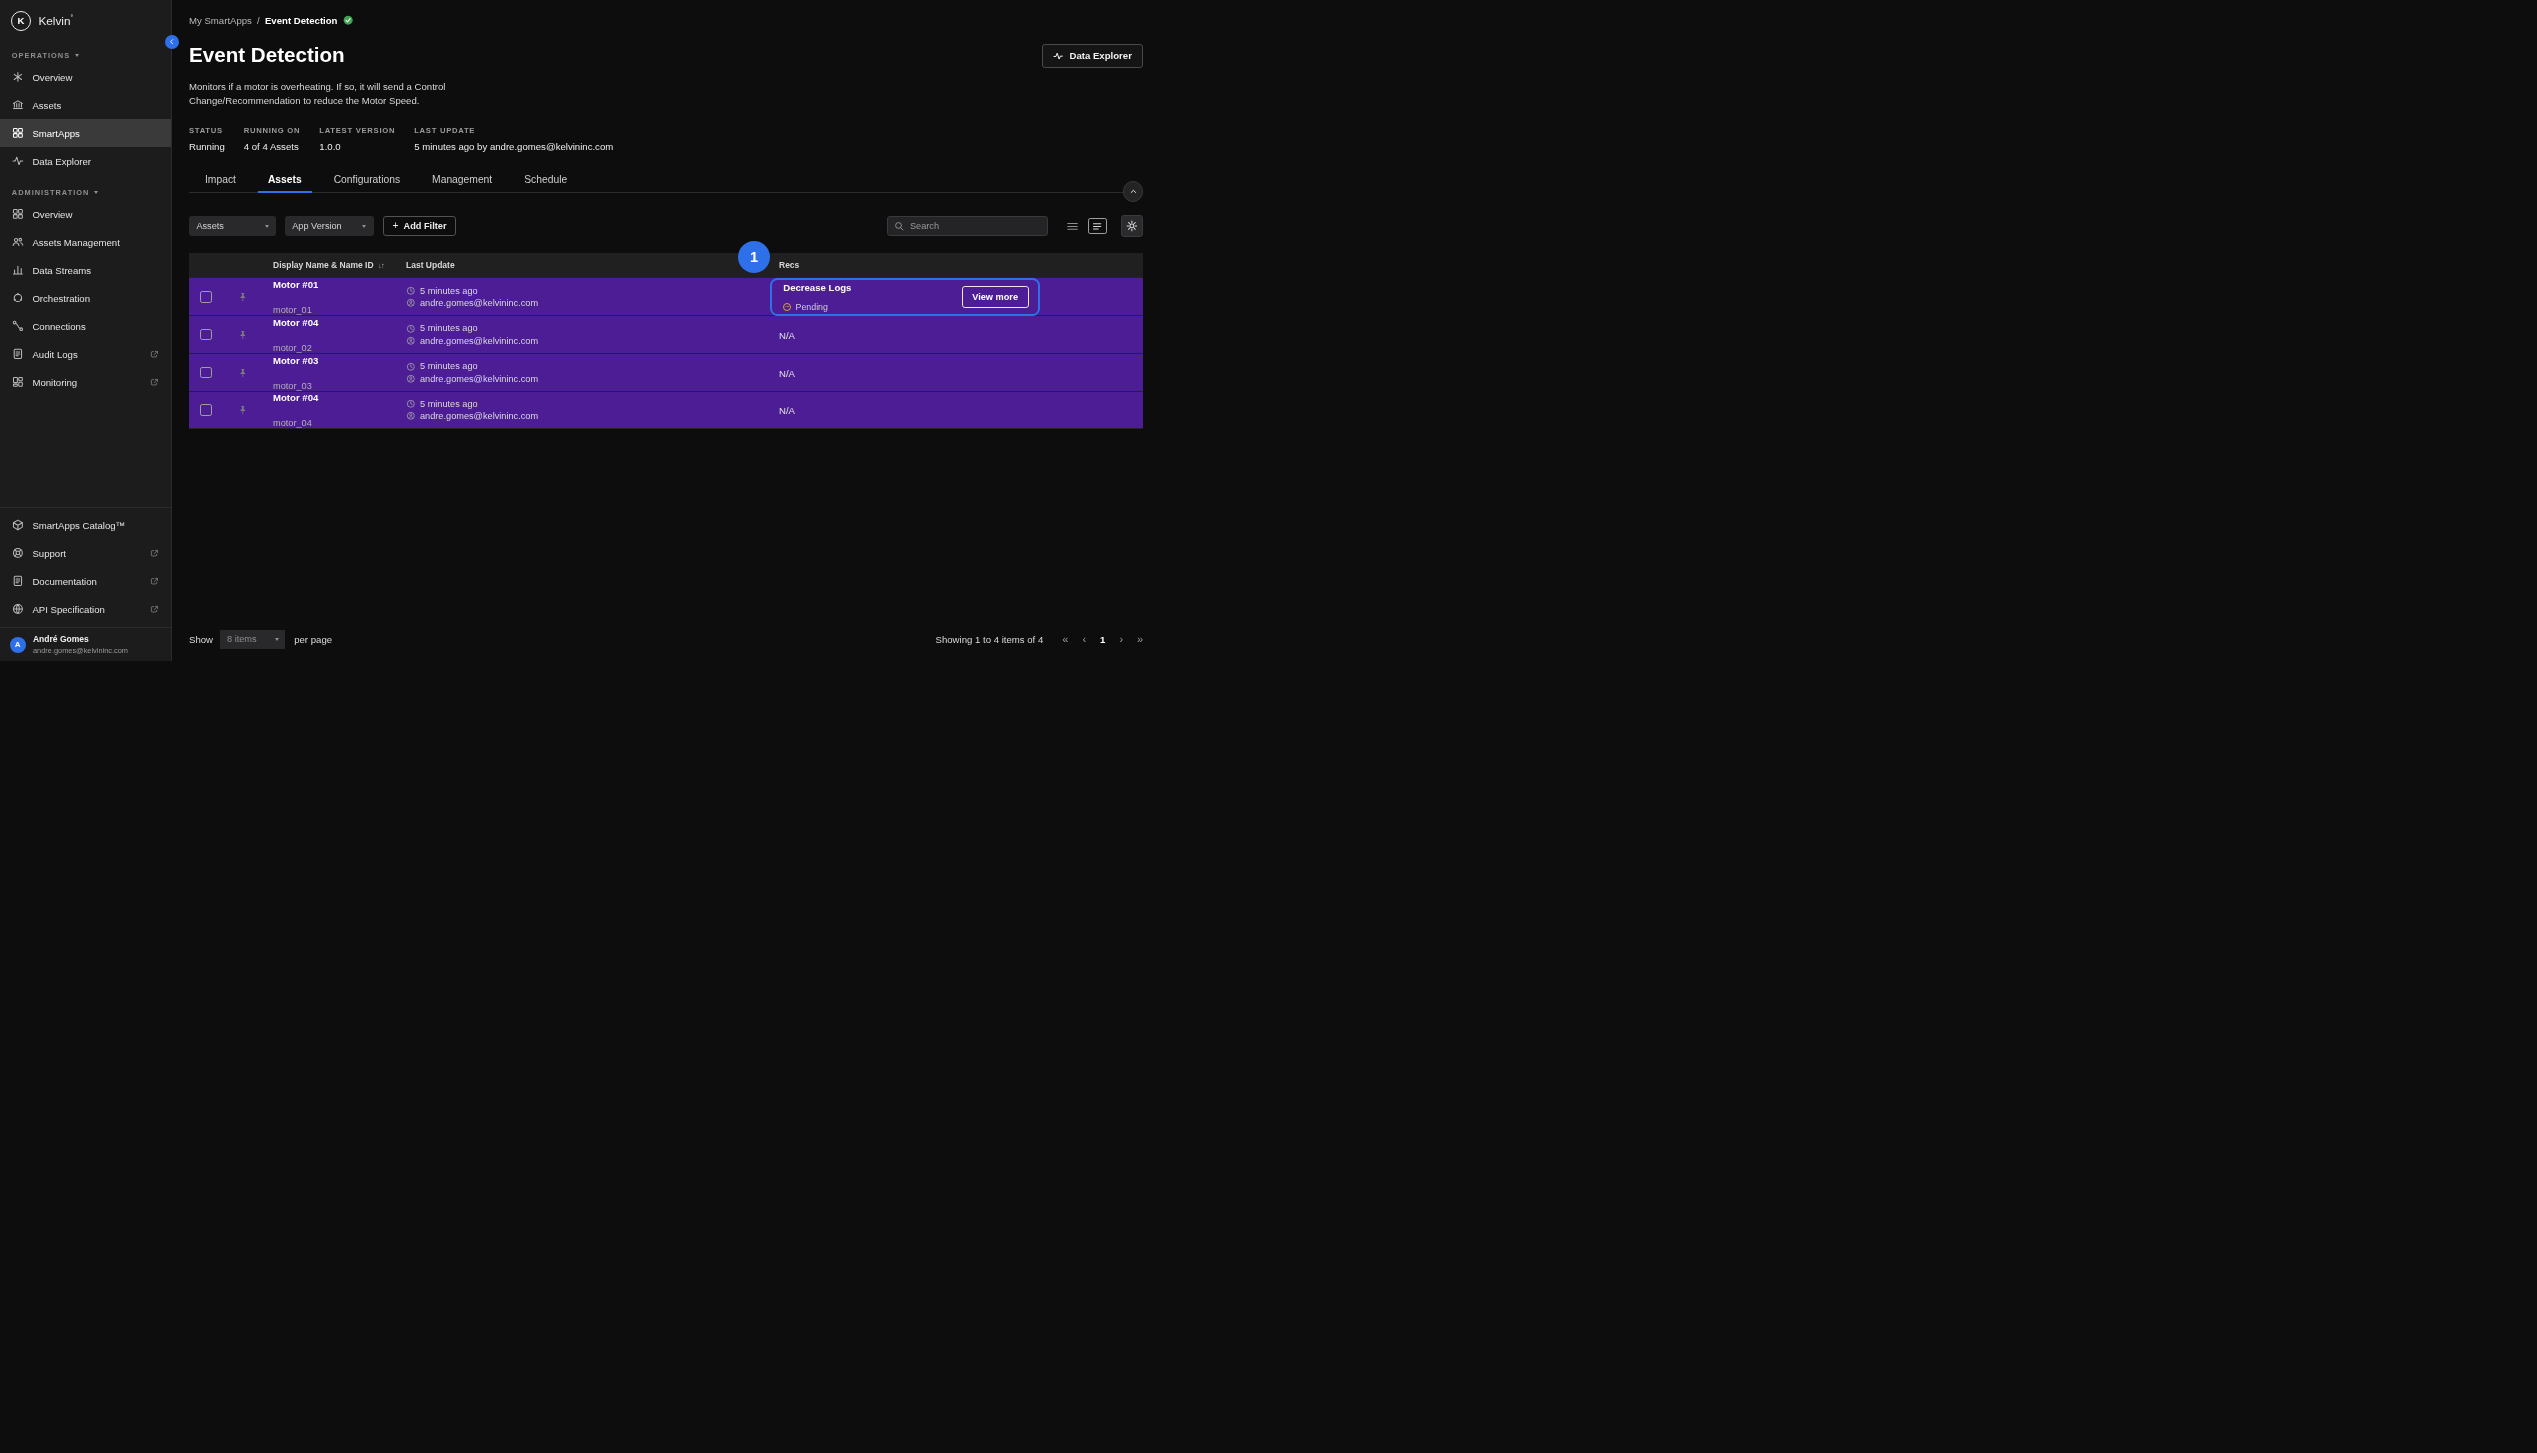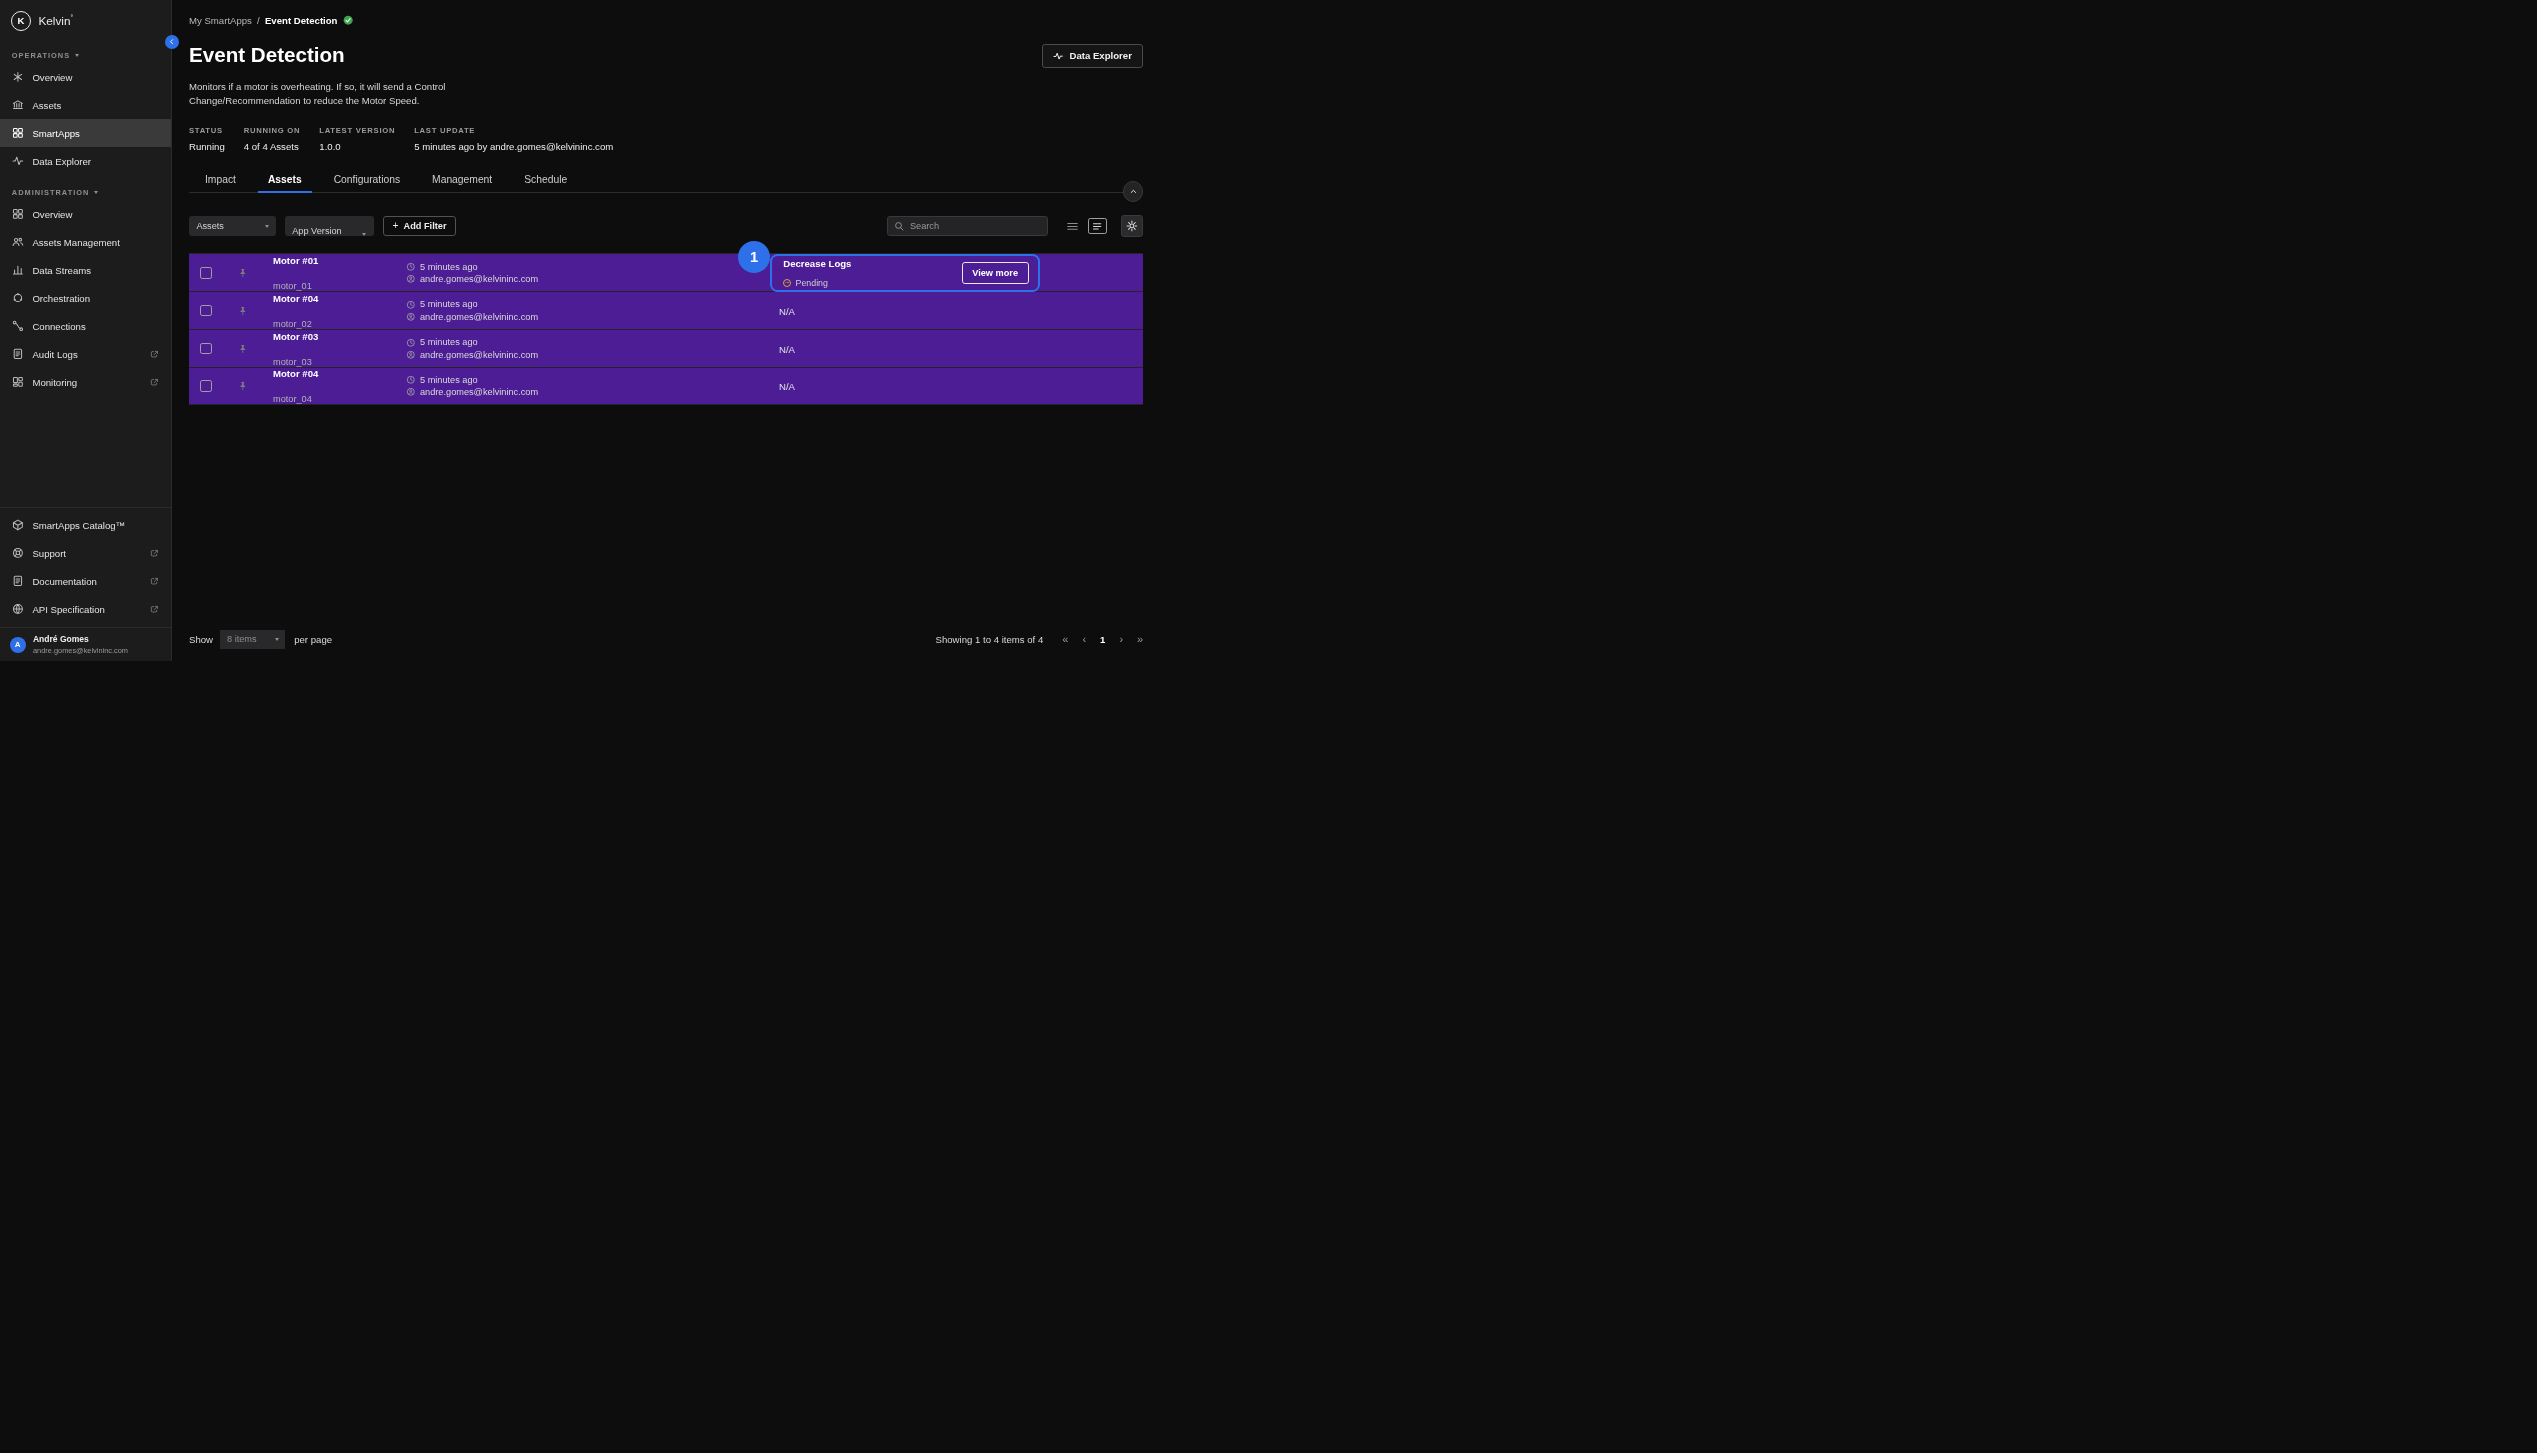--- a/index.html
+++ b/index.html
@@ -59,21 +59,21 @@
     cursor:pointer; position:relative; }
   .tab.active { color:#fff; font-weight:700; }
   .tab.active::after { content:""; position:absolute; left:5.9px; right:5.9px; bottom:-0.7px; height:1.8px; background:#2e6fea; }
   .collapse-up-btn { position:absolute; top:181px; right:11.8px; width:20.6px; height:20.6px; border-radius:50%;
     background:#242425; border:0.7px solid #39393a; display:flex; align-items:center; justify-content:center;
     cursor:pointer; z-index:4; }
   
   .filter-row { margin-top:22px; display:flex; align-items:center; }
   .dropdown { width:87px; height:20px; background:#29292b; border-radius:2.9px; display:flex; align-items:center;
     justify-content:space-between; padding:0 7.4px; font-size:9.2px; color:#d2d2d2; cursor:pointer; }
-  .dd-app-version { width:89px; margin-left:8.8px;align-items:flex-end; }
+  .dd-app-version { width:89px; margin-left:8.8px; }
   .add-filter { margin-left:8.8px; height:20px; display:flex; align-items:center; gap:5.2px; padding:0 8.8px;
     border:0.7px solid #525253; border-radius:2.9px; font-size:9.2px; font-weight:600; color:#ececec;
     background:transparent; cursor:pointer; font-family:inherit; }
   .plus-glyph { font-size:10.3px; font-weight:400; line-height:1; }
   .search-wrap { margin-left:auto; position:relative; width:161px; height:20px; }
   .search-input { width:100%; height:100%; background:#242426; border:0.7px solid #39393b; border-radius:2.9px;
     color:#e6e6e6; font-size:9.2px; padding:0 5.9px 0 22px; font-family:inherit; outline:none; }
   .search-input::placeholder { color:#9a9a9a; }
   .search-icon-wrap { position:absolute; left:6.6px; top:4.4px; pointer-events:none; }
   .view-toggles { display:flex; align-items:center; gap:5.9px; margin-left:16px; }
@@ -388,20 +388,30 @@
     </div>
     <div class="gear-btn">
       <svg width="11.8" height="11.8" viewBox="0 0 16 16">
           <circle cx="8" cy="8" r="2.6" stroke="#e0e0e0" stroke-width="1.4" fill="none"></circle>
           <path d="M8 1.5v2.2M8 12.3v2.2M1.5 8h2.2M12.3 8h2.2M3.4 3.4L5 5M11 11l1.6 1.6M12.6 3.4L11 5M5 11l-1.6 1.6" stroke="#e0e0e0" stroke-width="1.4" stroke-linecap="round"></path>
         </svg>
     </div>
   </div>
 
   <div class="table">
+    <div class="thead">
+      <div></div>
+      <div></div>
+      <div class="th-name">
+        <span>Display Name &amp; Name ID</span>
+        <span class="sort-glyph">↓↑</span>
+      </div>
+      <div>Last Update</div>
+      <div>Recs</div>
+    </div>
 
     <div class="trow">
       <div class="cell-check">
           <div class="checkbox"></div>
         </div>
       <div class="cell-pin">
         <div class="pin-btn">
           <svg width="9.6" height="9.6" viewBox="0 0 16 16">
               <path fill="#7a7a7a" d="M5.5 1.5h5v1.3l-1 .9v3l2.5 2.1v1.2H4v-1.2l2.5-2.1v-3l-1-.9z"></path>
               <path stroke="#7a7a7a" stroke-width="1.4" d="M8 10v4.5" stroke-linecap="round"></path>

